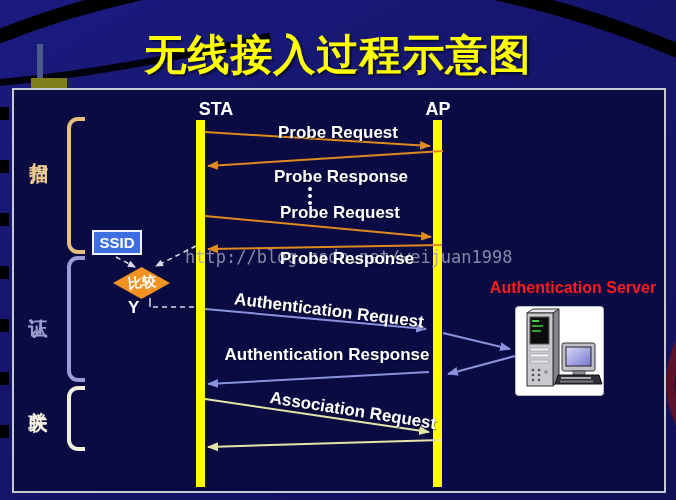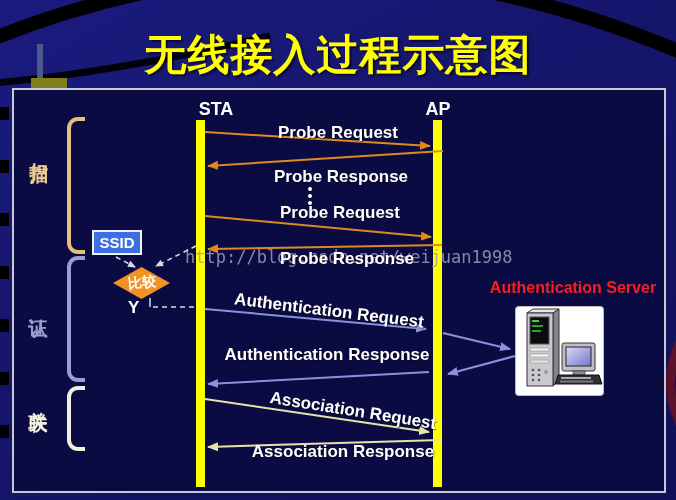--- a/index.html
+++ b/index.html
@@ -133,21 +133,20 @@
     <path d="M153,307 L196,307" stroke="#D9D9E8" stroke-width="1.5" stroke-dasharray="5,4" fill="none"></path>
   </svg>
 
   <div class="msg-label" style="left:338px;top:133px">Probe Request</div>
   <div class="msg-label" style="left:341px;top:177px">Probe Response</div>
   <div class="msg-label" style="left:340px;top:213px">Probe Request</div>
   <div class="msg-label" style="left:347px;top:259px">Probe Response</div>
   <div class="msg-label rot7" style="left:329px;top:311px">Authentication Request</div>
   <div class="msg-label" style="left:327px;top:355px">Authentication Response</div>
   <div class="msg-label rot9" style="left:353px;top:411px">Association Request</div>
-  <div class="msg-label" style="left:343px;top:452px">Association Response</div>
 
   <div class="dot" style="top:187px"></div>
   <div class="dot" style="top:194px"></div>
   <div class="dot" style="top:201px"></div>
 
   <div class="bracket br-scan"></div>
   <div class="bracket br-auth"></div>
   <div class="bracket br-assoc"></div>
   <div class="phase-label ph-scan">扫描</div>
   <div class="phase-label ph-auth">认证</div>

